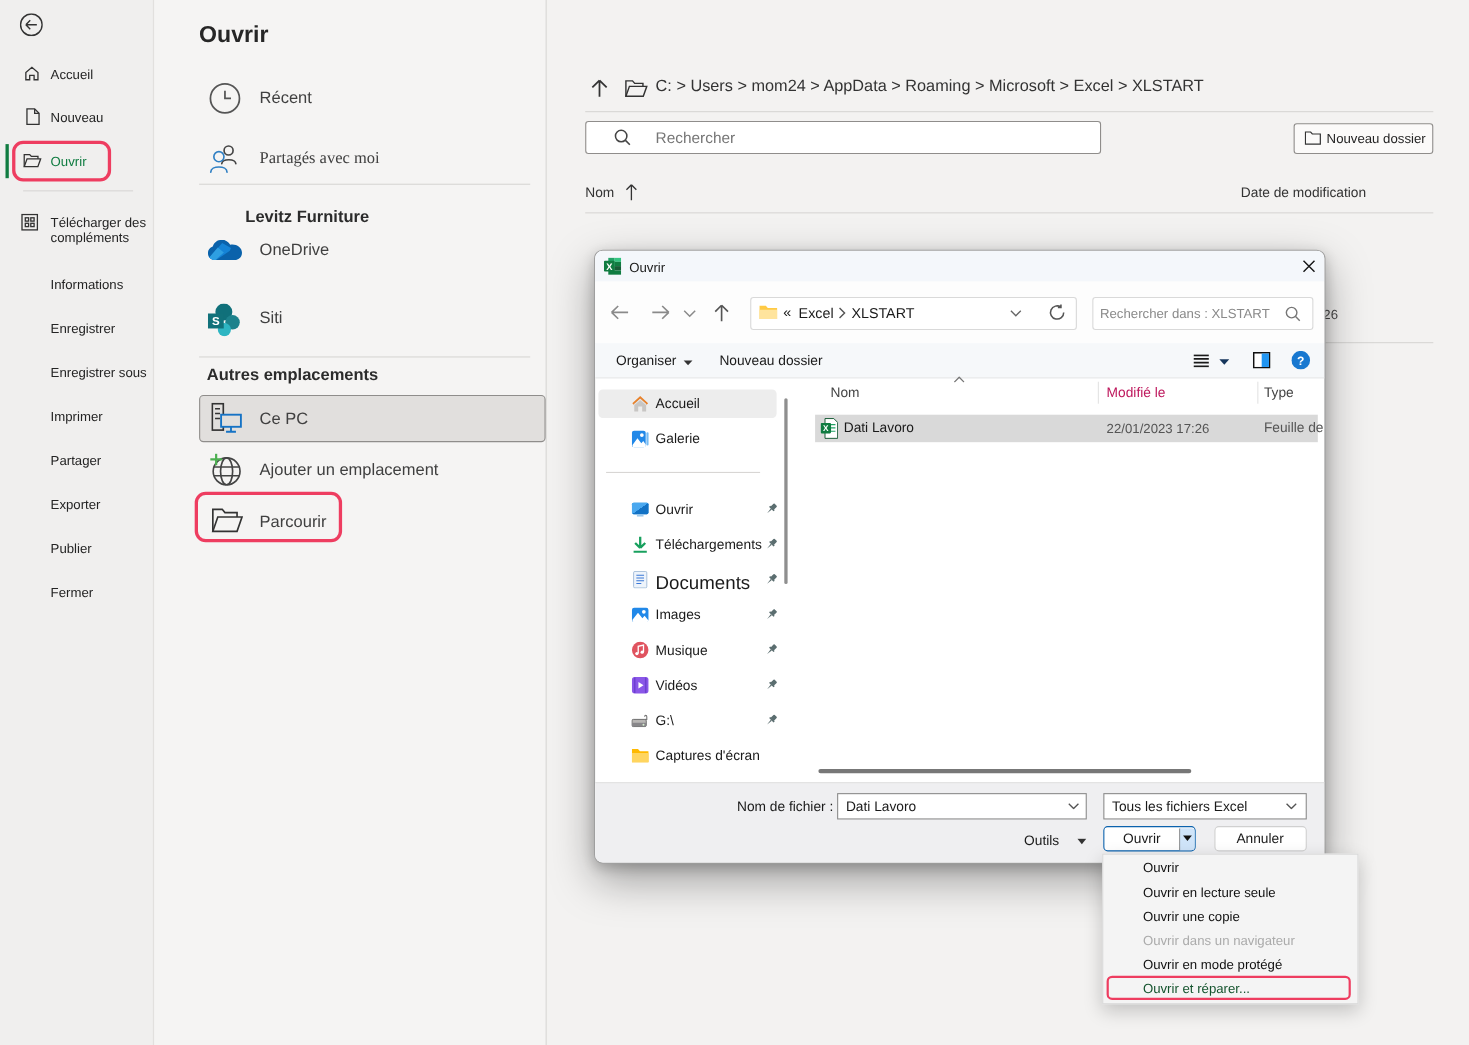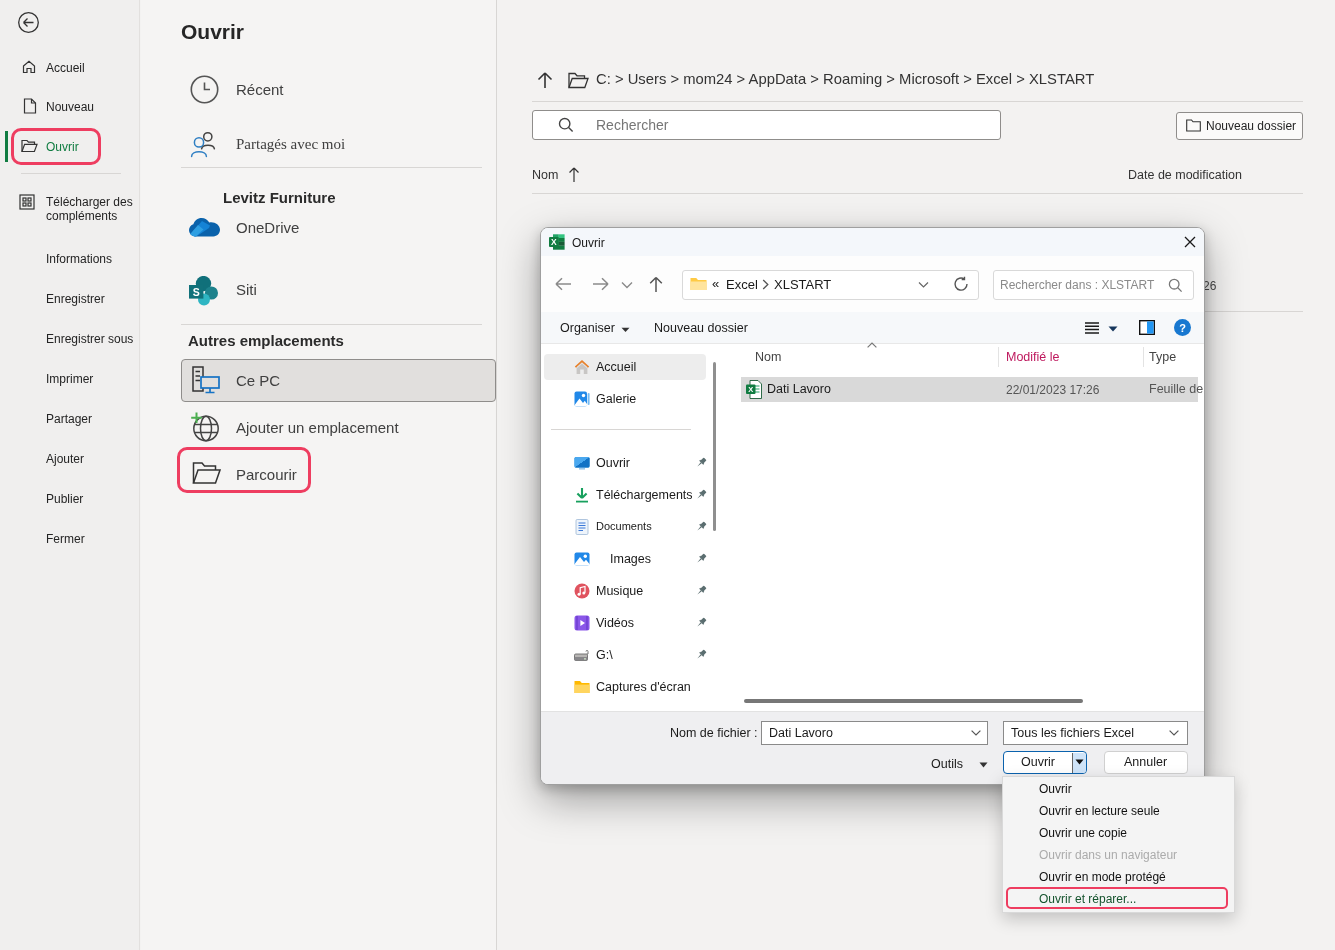--- a/index.html
+++ b/index.html
@@ -67,21 +67,21 @@
     <rect x="9" y="9" width="3" height="3"></rect>
   </svg>
 </div>
 <div class="abs railtxt" style="left:46px;top:195px;">Télécharger des<br>compléments</div>
 
 <div class="abs railtxt" style="left:46px;top:252px;">Informations</div>
 <div class="abs railtxt" style="left:46px;top:292px;">Enregistrer</div>
 <div class="abs railtxt" style="left:46px;top:332px;">Enregistrer sous</div>
 <div class="abs railtxt" style="left:46px;top:372px;">Imprimer</div>
 <div class="abs railtxt" style="left:46px;top:412px;">Partager</div>
-<div class="abs railtxt" style="left:46px;top:452px;">Ajouter</div>
+<div class="abs railtxt" style="left:46px;top:452px;">Exporter</div>
 <div class="abs railtxt" style="left:46px;top:492px;">Publier</div>
 <div class="abs railtxt" style="left:46px;top:532px;">Fermer</div>
 
 <div class="abs" style="left:181px;top:20px;font-size:21px;font-weight:bold;color:#262626;">Ouvrir</div>
 
 <div class="abs" style="left:190px;top:75px;">
   <svg width="29" height="29" viewBox="0 0 29 29">
     <circle cx="14.5" cy="14.5" r="13.2" fill="none" stroke="#555" stroke-width="1.6"></circle>
     <path d="M14.5 7.5 V14.5 H20" fill="none" stroke="#555" stroke-width="1.6"></path>
   </svg>
@@ -359,30 +359,30 @@
     </svg>
   </div>
   <div class="abs navlbl" style="left:55px;top:260px;font-size:12.5px;color:#1a1a1a;">Téléchargements</div>
 
   <div class="abs" style="left:33px;top:291px;">
     <svg width="16" height="16" viewBox="0 0 16 16">
       <rect x="2" y="0.5" width="12" height="15" rx="1.2" fill="#eef4fb" stroke="#9db8d6" stroke-width="0.8"></rect>
       <path d="M4.5 4 H11.5 M4.5 6.5 H11.5 M4.5 9 H11.5 M4.5 11.5 H9" stroke="#3b78d8" stroke-width="1"></path>
     </svg>
   </div>
-  <div class="abs navlbl" style="left:55px;top:292px;font-size:11px;color:#1a1a1a;">Documents</div>
+  <div class="abs navlbl" style="left:55px;top:292px;font-size:17px;color:#1a1a1a;">Documents</div>
 
   <div class="abs" style="left:33px;top:323px;">
     <svg width="16" height="16" viewBox="0 0 16 16">
       <rect x="0.5" y="1.5" width="15" height="13" rx="2" fill="#2188e8"></rect>
       <circle cx="11.3" cy="5.2" r="1.7" fill="#fff"></circle>
       <path d="M1 12.5 L6 6 L10 11 L12 8.8 L15.5 13 V13.5 A1.5 1.5 0 0 1 14 14.5 H2 A1.5 1.5 0 0 1 1 13.5 Z" fill="#fff"></path>
     </svg>
   </div>
-  <div class="abs navlbl" style="left:69px;top:324px;font-size:12.5px;color:#1a1a1a;">Images</div>
+  <div class="abs navlbl" style="left:55px;top:324px;font-size:12.5px;color:#1a1a1a;">Images</div>
 
   <div class="abs" style="left:33px;top:355px;">
     <svg width="16" height="16" viewBox="0 0 16 16">
       <circle cx="8" cy="8" r="7.5" fill="#e0535f"></circle>
       <path d="M6.2 11.2 V4.6 L11 3.4 V9.8" stroke="#fff" stroke-width="1.2" fill="none"></path>
       <circle cx="5" cy="11.2" r="1.5" fill="#fff"></circle>
       <circle cx="9.8" cy="9.9" r="1.5" fill="#fff"></circle>
     </svg>
   </div>
   <div class="abs navlbl" style="left:55px;top:356px;font-size:12.5px;color:#1a1a1a;">Musique</div>

